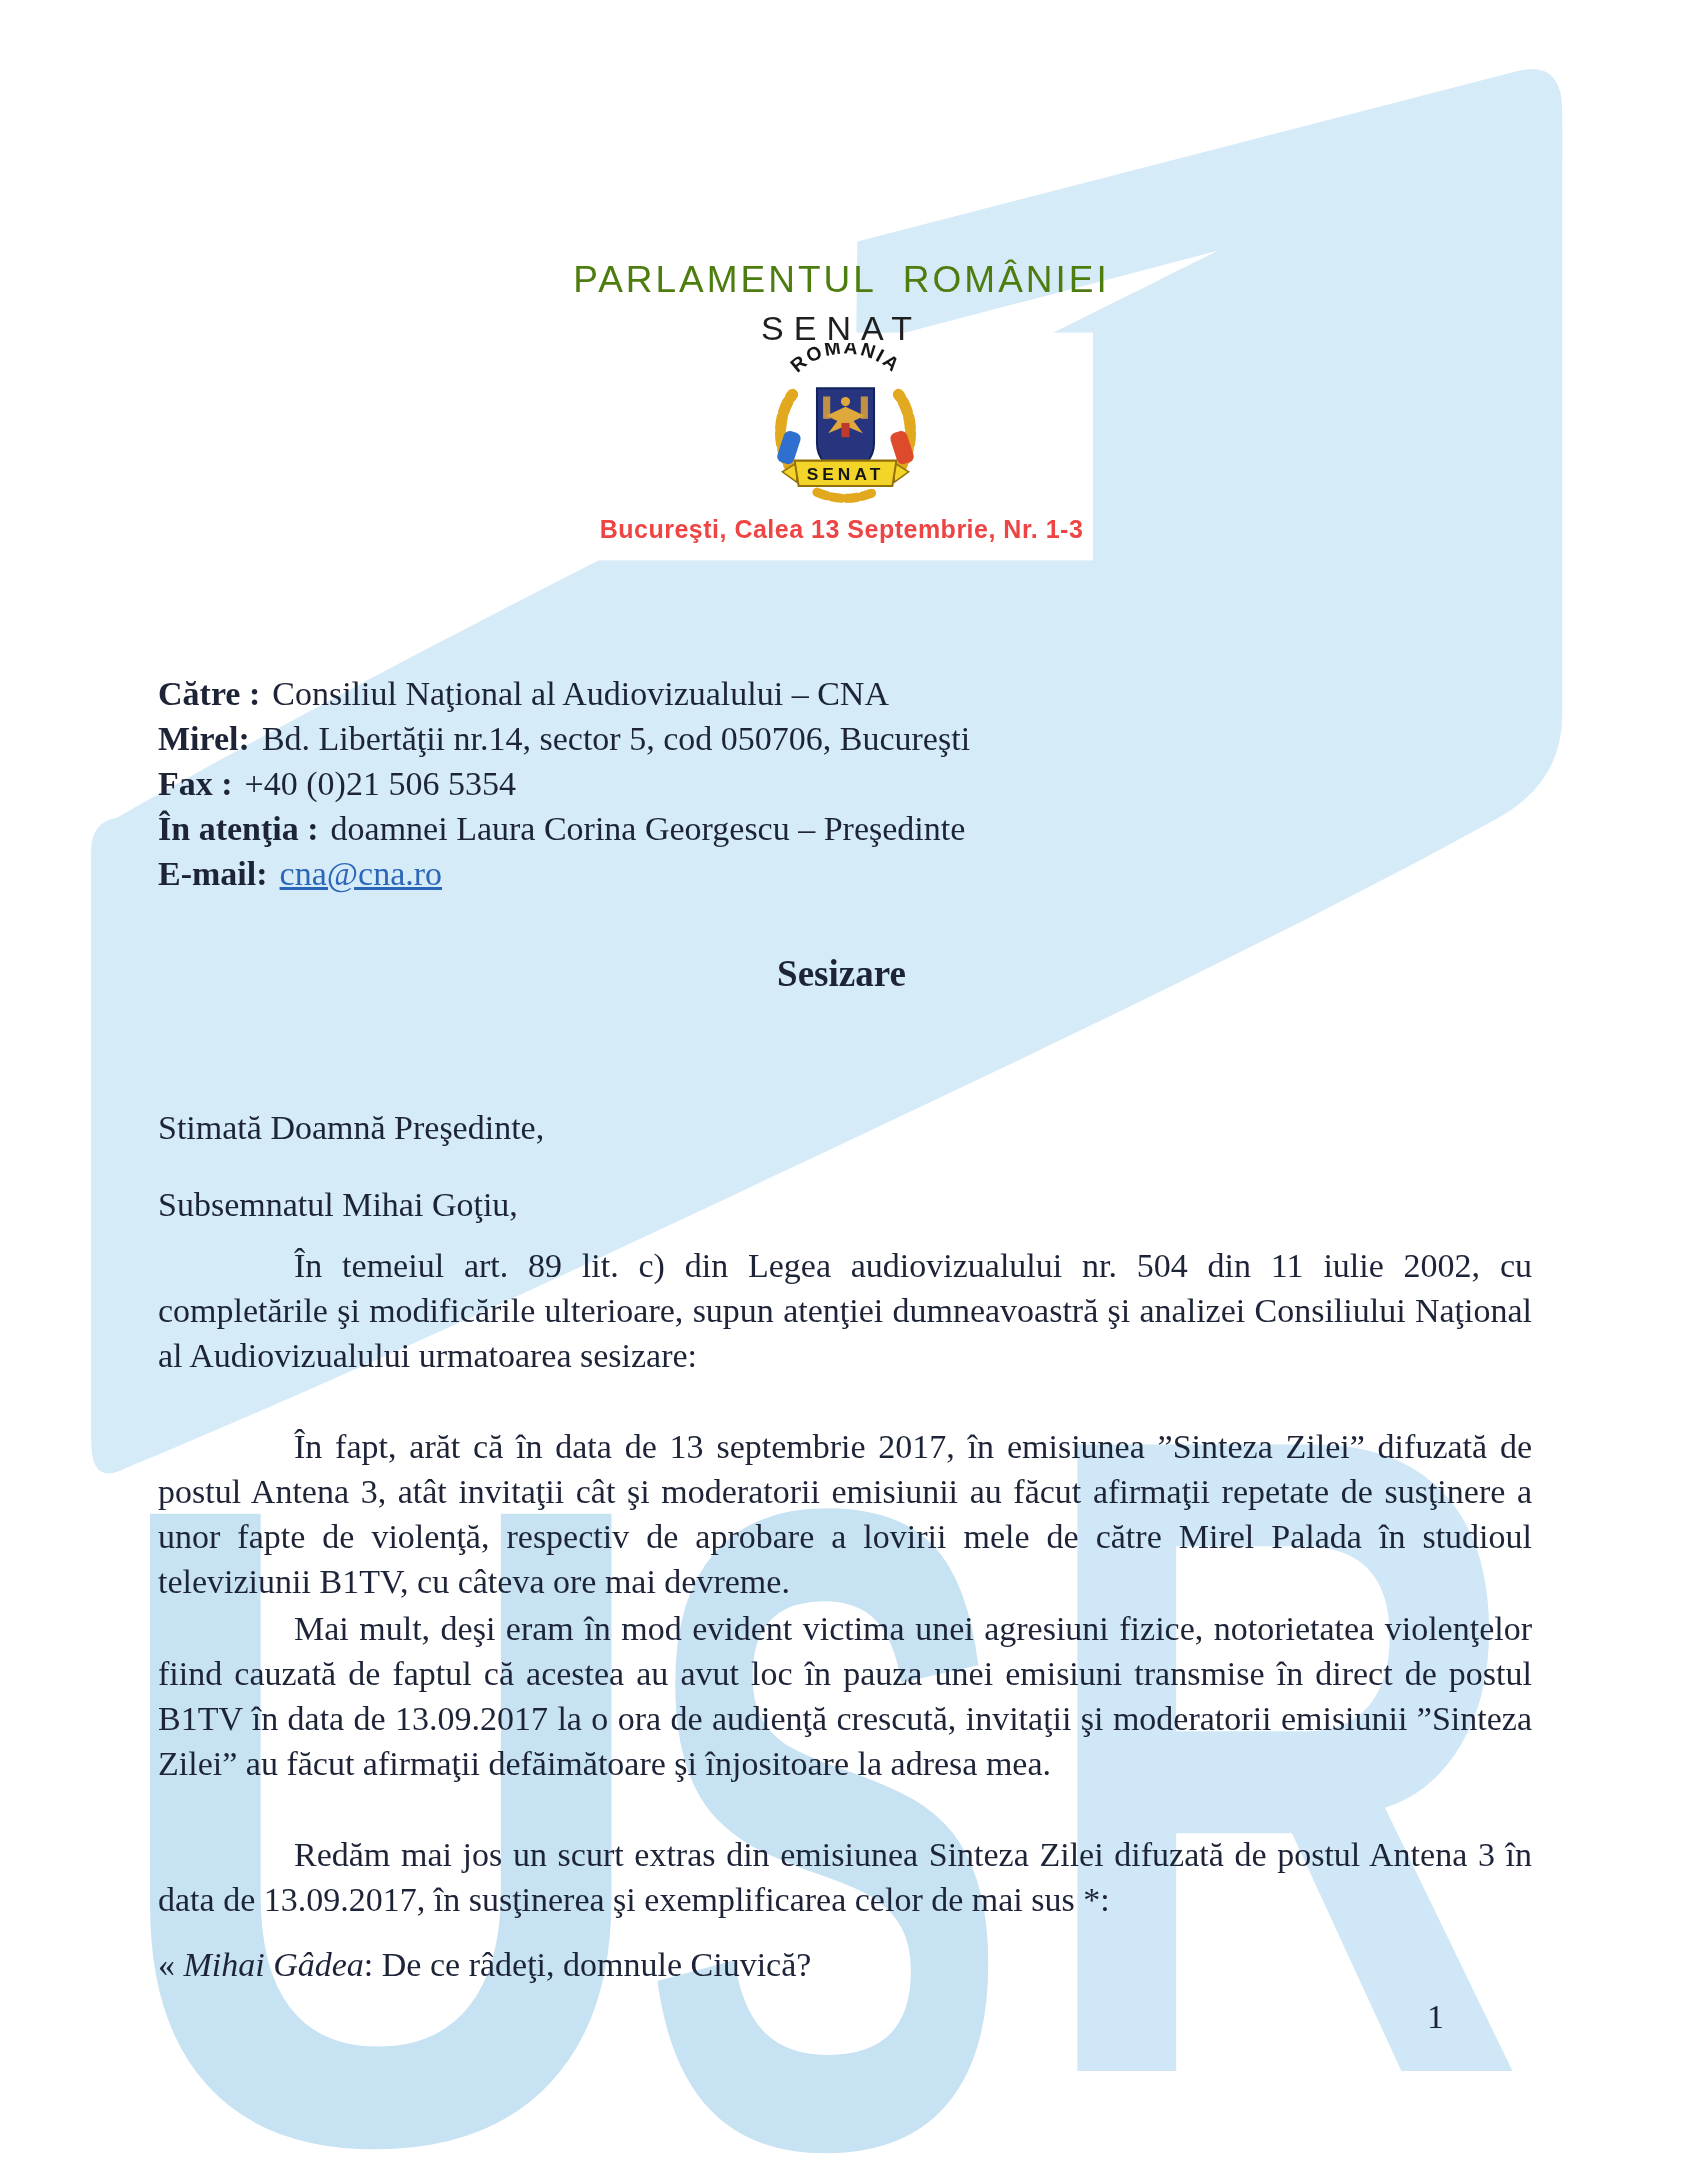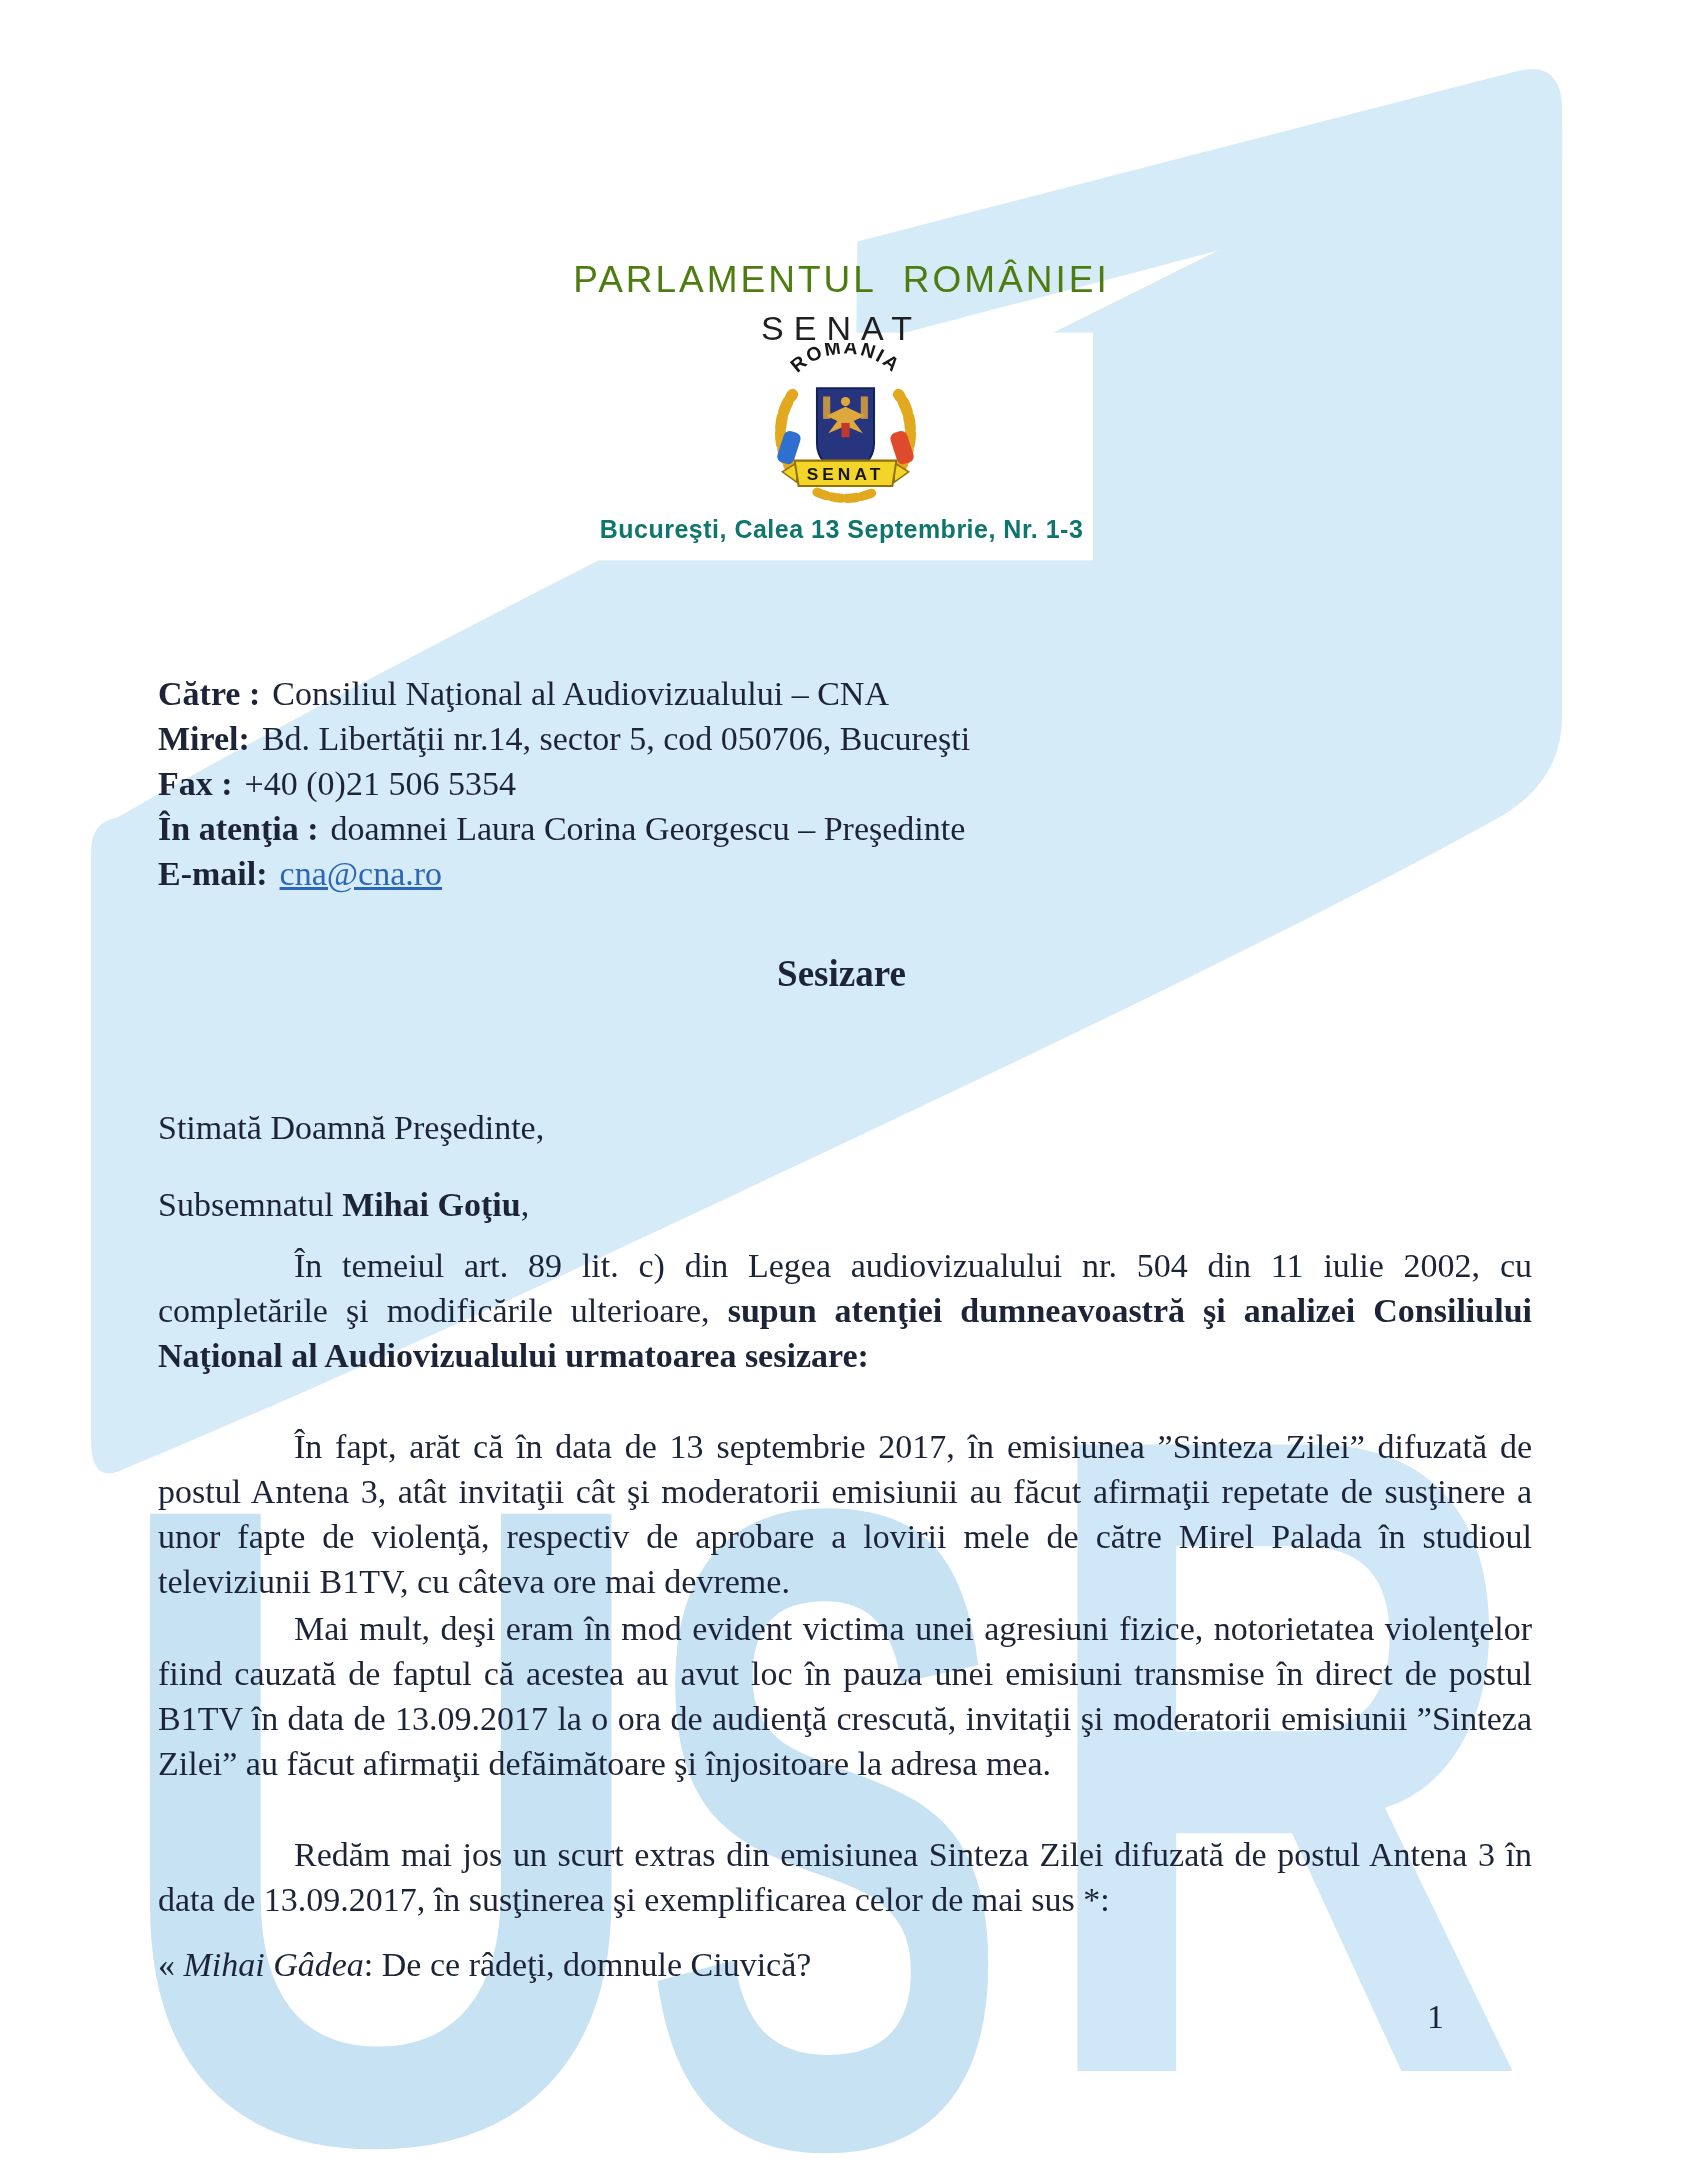--- a/index.html
+++ b/index.html
@@ -21,21 +21,21 @@
   }
   .hdr2{
     position:absolute;top:309px;left:0;width:1683px;text-align:center;
     font-family:"Liberation Sans","DejaVu Sans",sans-serif;
     font-size:34px;letter-spacing:10px;color:#1f1f1f;
   }
   .logo-wrap{position:absolute;left:764px;top:343px;width:163px;height:166px;}
   .addr{
     position:absolute;top:515px;left:0;width:1683px;text-align:center;
     font-family:"Liberation Sans","DejaVu Sans",sans-serif;
-    font-size:25px;letter-spacing:0.5px;color:#0f766e;font-weight:bold;
+    font-size:25px;letter-spacing:0.5px;color:#ef4444;font-weight:bold;
   }
   .recipient{position:absolute;left:158px;top:671px;width:1287px;font-size:34px;line-height:45px;}
   .rline{white-space:nowrap;}
   .rlabel{font-weight:bold;margin-right:12px;}
   .rlink{color:#2b66b8;text-decoration:underline;cursor:pointer;}
   .doc-title{
     position:absolute;top:952px;left:0;width:1683px;text-align:center;
     font-size:37px;font-weight:bold;
   }
   .salutation{position:absolute;left:158px;top:1109px;font-size:34px;}
@@ -43,21 +43,21 @@
   .para{
     position:absolute;left:158px;width:1374px;font-size:34px;line-height:45px;
     text-align:justify;text-indent:136px;
   }
   .p1{top:1243px;}
   .p2{top:1424px;}
   .p3{top:1606px;}
   .p4{top:1832px;}
   .quote-line{position:absolute;left:158px;top:1946px;font-size:34px;}
   .italic{font-style:italic;}
-  .bold{font-weight:bold;}
+  .bold{font-weight:normal;}
   .pagenum{position:absolute;left:1406px;top:1998px;font-size:34px;width:59px;text-align:center;}
 </style>
 </head>
 <body>
 
 <div class="page">
 
   <svg class="bg-svg" width="1683" height="2178" viewBox="0 0 1700 2200">
 
     <path fill="#d6ebf8" d="

